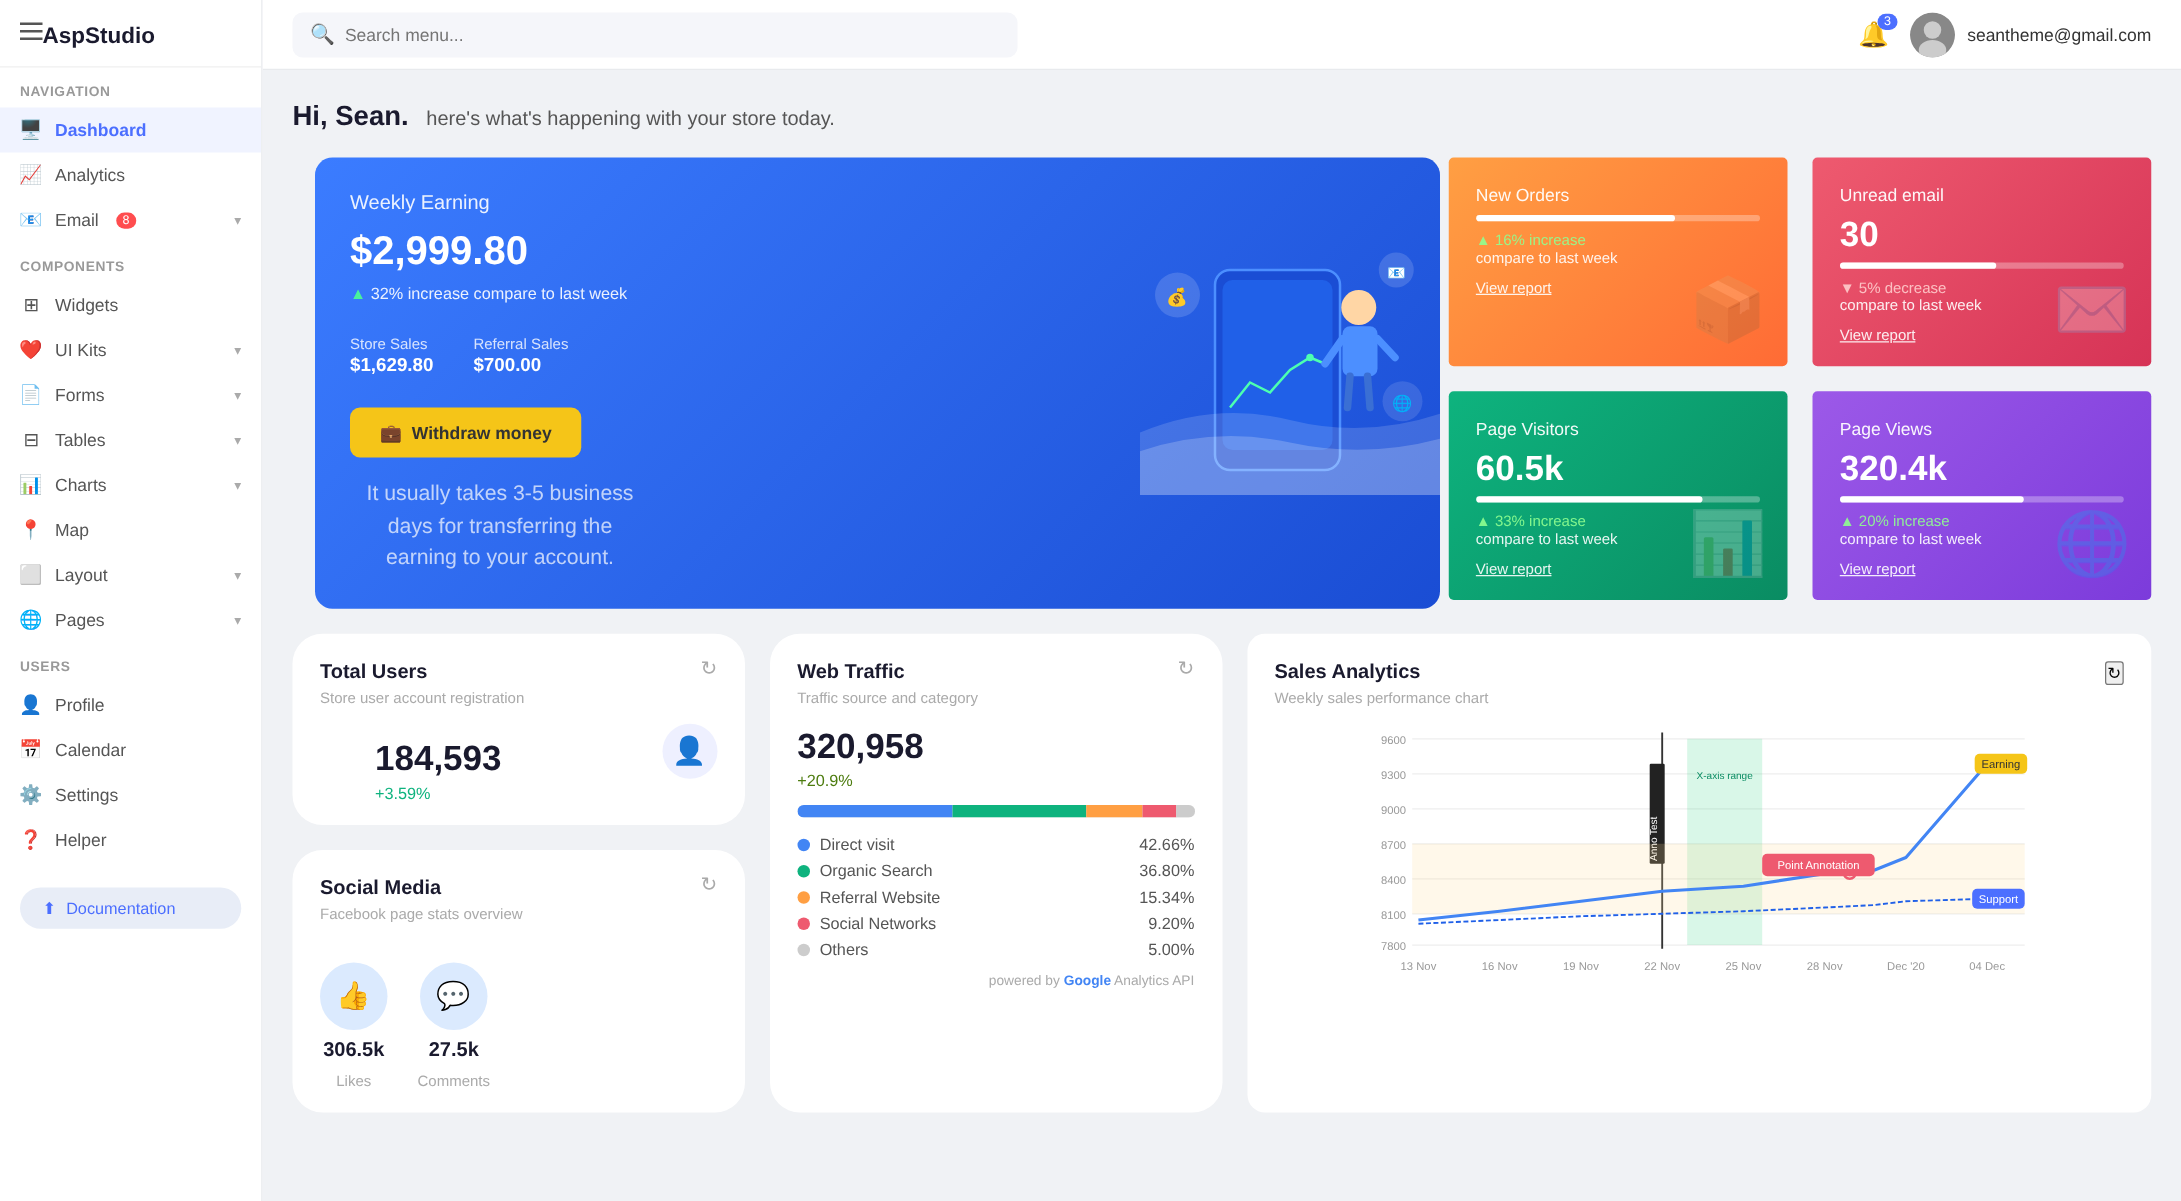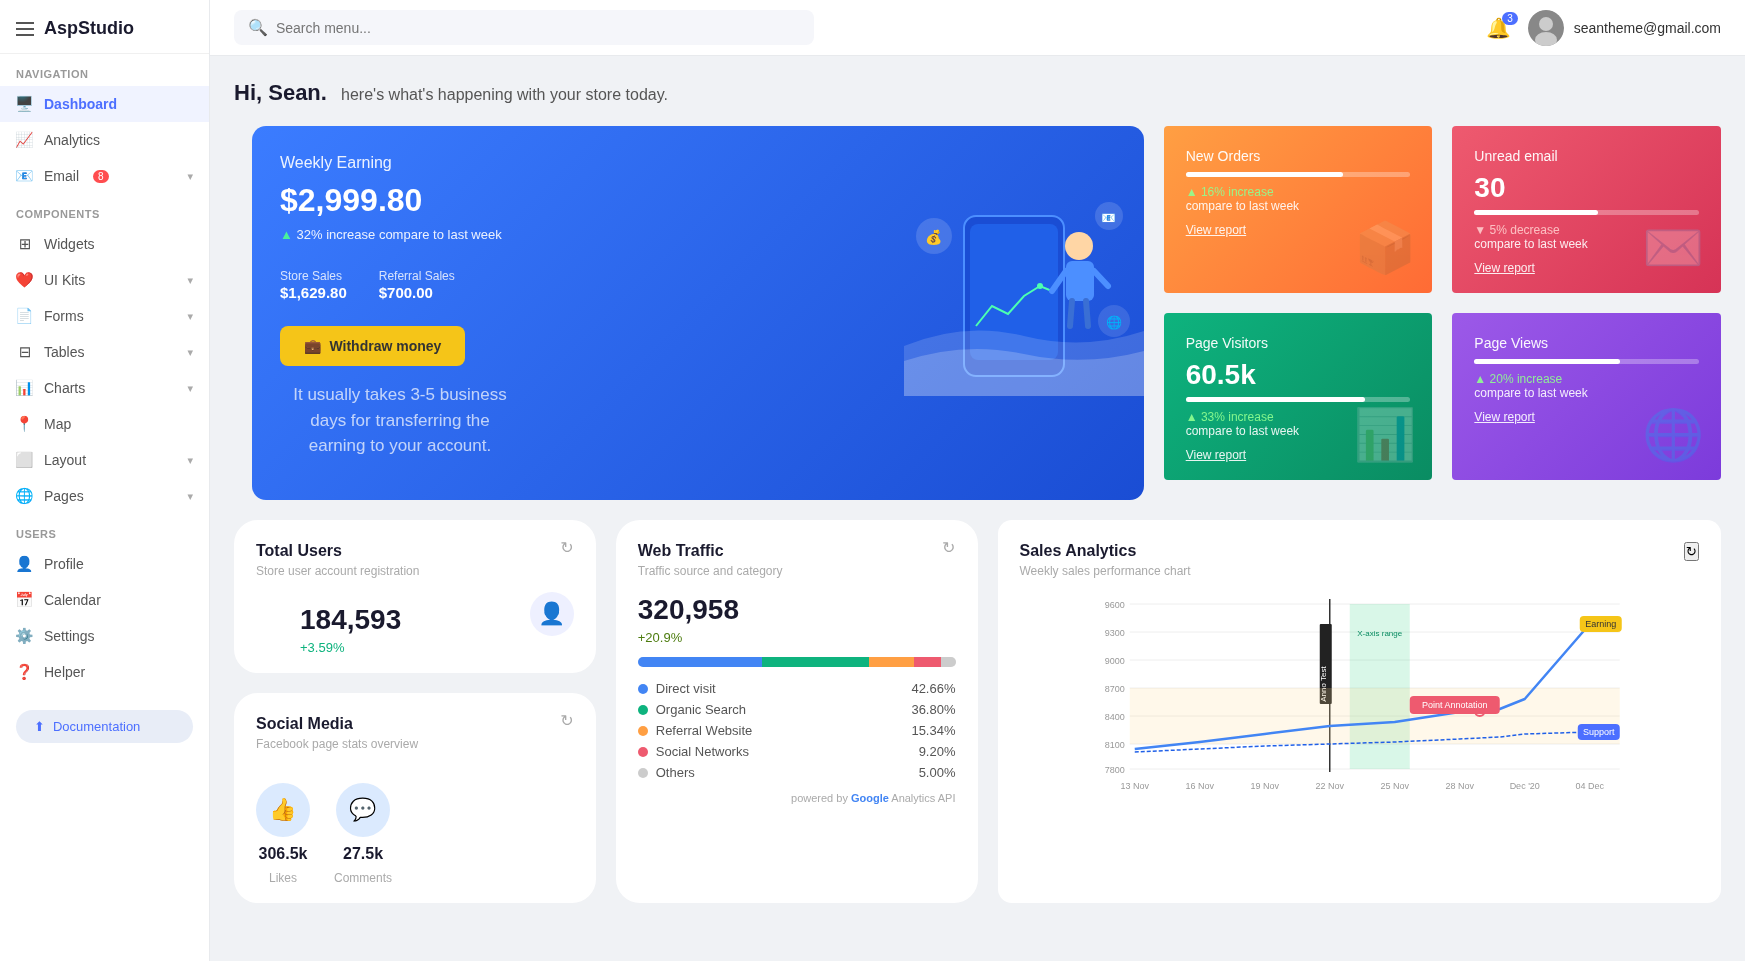--- a/index.html
+++ b/index.html
@@ -12,22 +12,20 @@
       background: #fff;
       height: 100vh;
       display: flex;
       flex-direction: column;
       padding: 0 0 16px 0;
       border-right: 1px solid #e8eaed;
       overflow-y: auto;
     }
     .sidebar-logo {
       display: flex;
-      align-items: center;
-      gap: 10px;
       padding: 18px 16px 14px 16px;
       font-size: 18px;
       font-weight: 700;
       color: #1a1a2e;
       border-bottom: 1px solid #f0f0f0;
     }
     .hamburger { display: flex; flex-direction: column; gap: 4px; cursor: pointer; }
     .hamburger span { width: 18px; height: 2px; background: #555; display: block; }
     .sidebar-section-title {
       font-size: 11px;
@@ -349,21 +347,21 @@
       </div>
     </div>
   </div>
 
   <div class="page-body">
     <div class="greeting">
       <strong>Hi, Sean.</strong>
       <span>here's what's happening with your store today.</span>
     </div>
 
-    <div style="display:grid; grid-template-columns: 1.6fr 1fr; gap:20px; margin-bottom:20px;padding-left:18px;">
+    <div style="display:grid; grid-template-columns: 1.6fr 1fr; gap:7px; margin-bottom:20px;padding-left:18px;">
 
       <div class="earning-card">
         <h3>Weekly Earning</h3>
         <div class="amount">$2,999.80</div>
         <div class="increase">
           <span class="arrow">▲</span>
           <span>32% increase compare to last week</span>
         </div>
         <div class="sales-row">
           <div class="sales-item">
@@ -439,20 +437,21 @@
           <div class="progress-bar">
               <div class="progress-fill" style="width:80%"></div>
             </div>
           <div class="change"><span class="up">▲ <span>33% increase</span></span><br><span>compare to last week</span></div>
           <div class="view-report">View report</div>
           <div class="stat-card-icon">📊</div>
         </div>
 
         <div class="stat-card purple">
           <h4>Page Views</h4>
+          <div class="big-num">320.4k</div>
           <div class="progress-bar">
               <div class="progress-fill" style="width:65%"></div>
             </div>
           <div class="change"><span class="up">▲ <span>20% increase</span></span><br><span>compare to last week</span></div>
           <div class="view-report">View report</div>
           <div class="stat-card-icon">🌐</div>
         </div>
 
       </div>
     </div>

